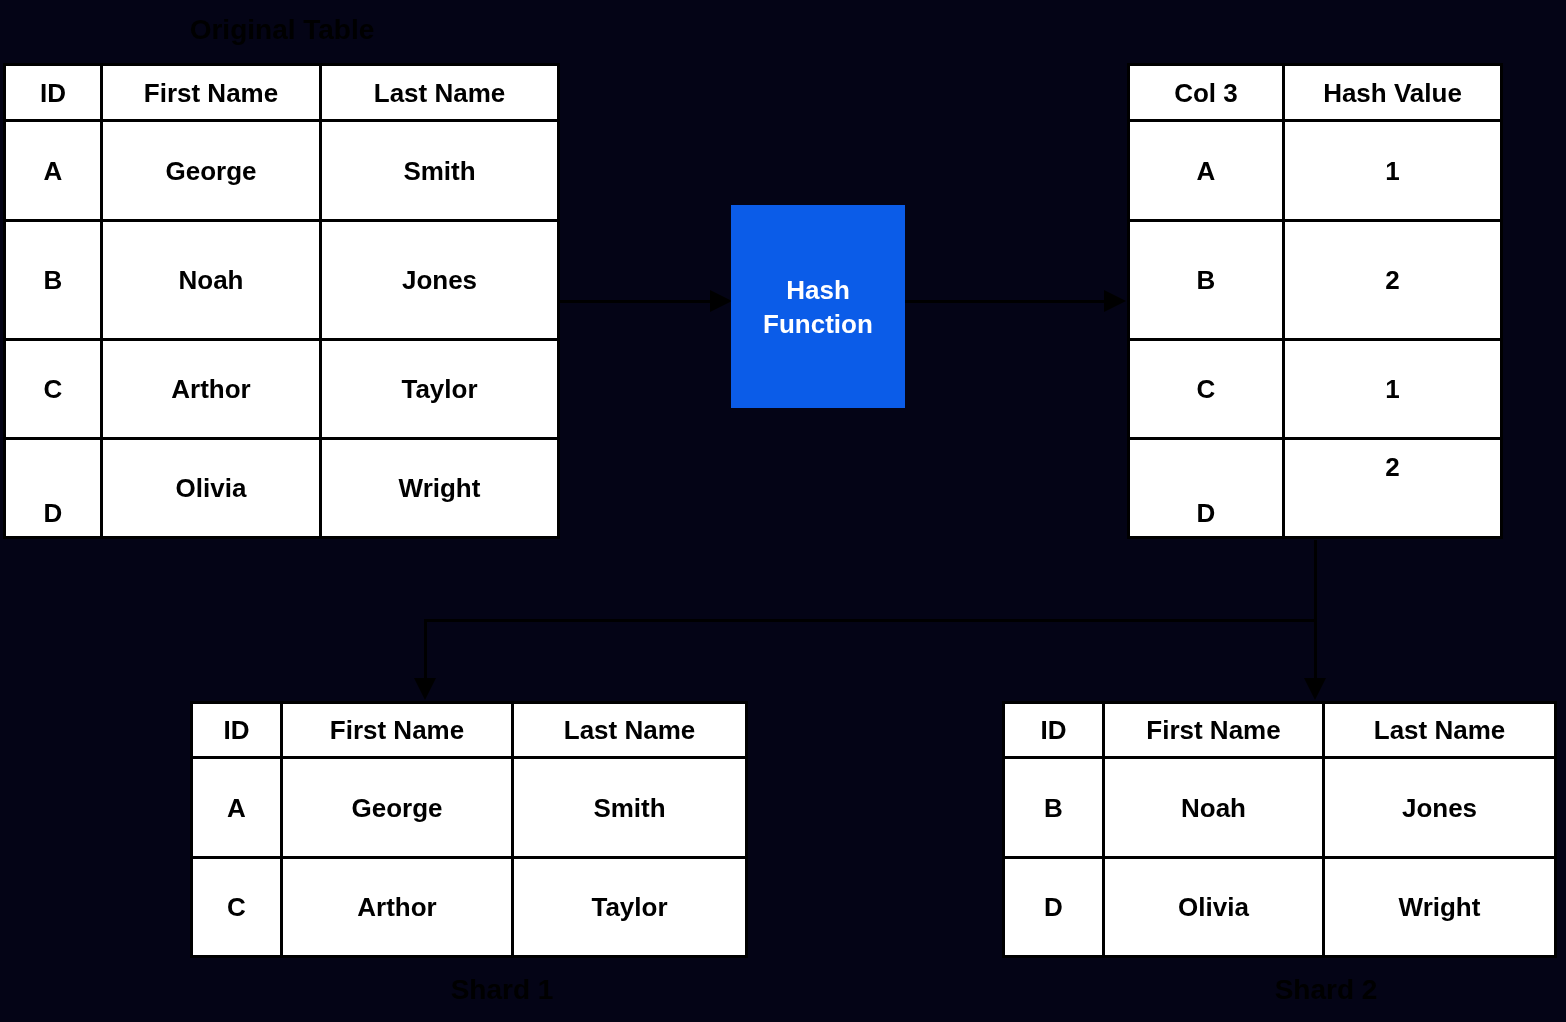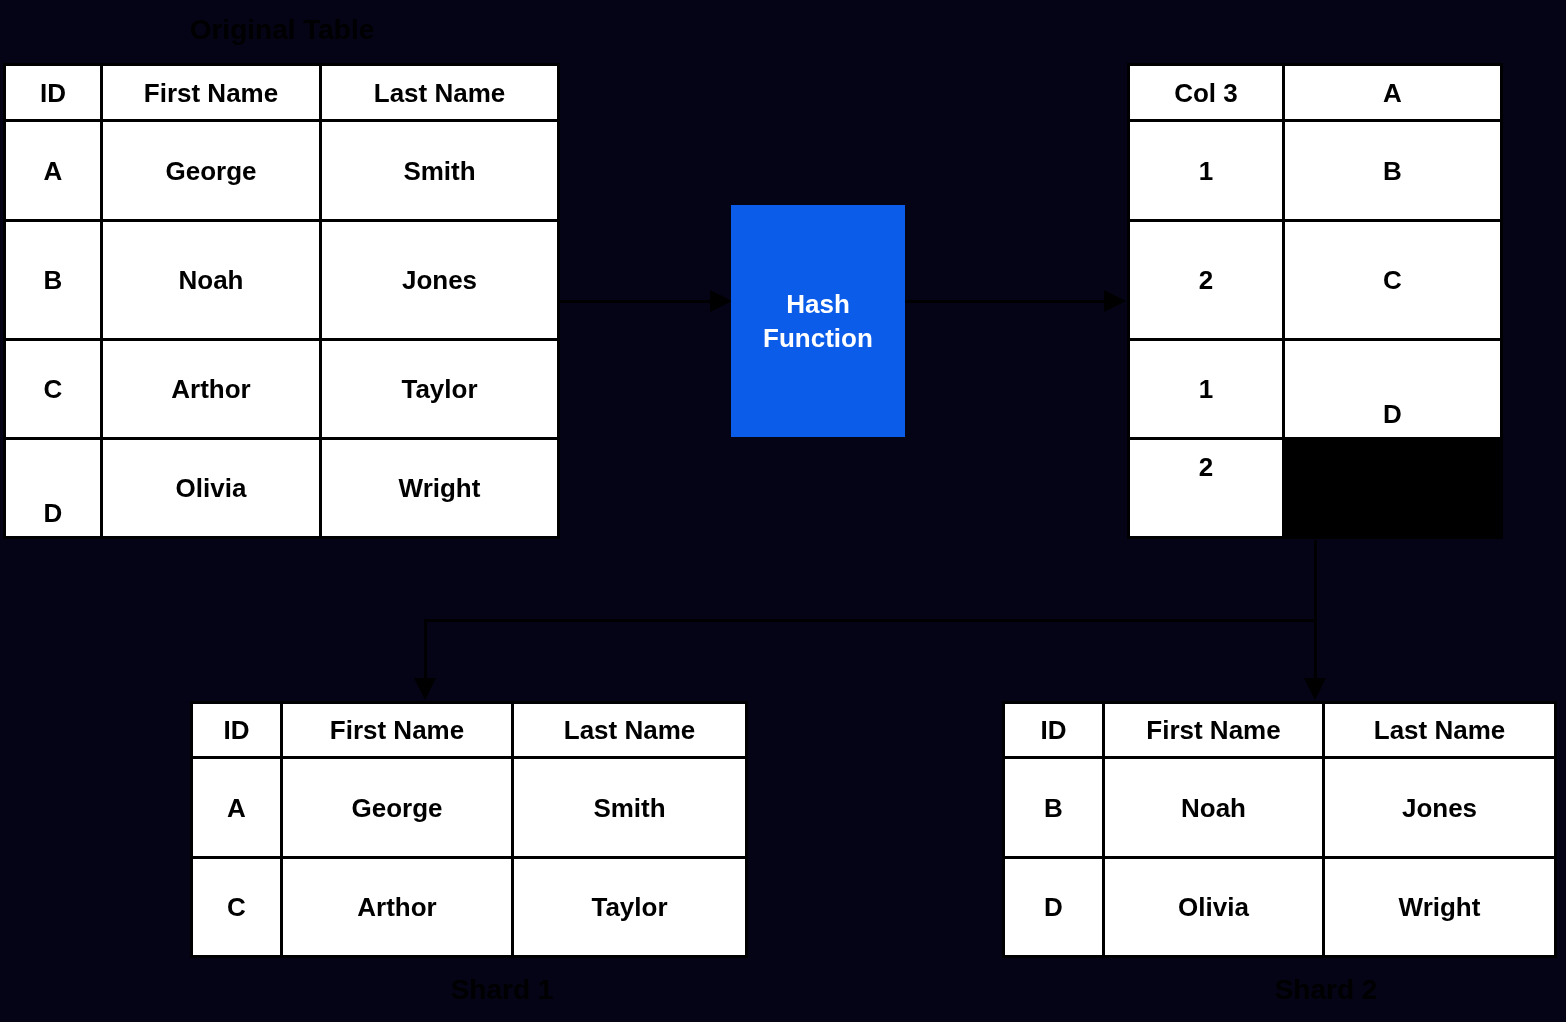--- a/index.html
+++ b/index.html
@@ -44,21 +44,21 @@
     position: absolute;
     color: #000000;
     font-size: 28px;
     white-space: nowrap;
     transform: translateX(-50%);
   }
 
   .hash-box {
     position: absolute;
     left: 731px; top: 205px;
-    width: 174px; height: 232px;
+    width: 174px; height: 203px;
     display: flex; align-items: center; justify-content: center;
     color: #ffffff;
     font-size: 26px; line-height: 34px;
     text-align: center;
   }
 
   .line { position: absolute; background: #000000; }
 
   .arrow-right {
     position: absolute; width: 0; height: 0;
@@ -107,20 +107,21 @@
 
   <div class="hash-box" style="background:#0b5ce8;">
     <span>Hash Function</span>
   </div>
 
   <div class="line" style="left:905px; top:300px; width:201px; height:3px;"></div>
   <div class="arrow-right" style="left:1104px; top:290px;"></div>
 
   <div class="tbl" id="hash-table">
     <div class="cell">Col 3</div>
+    <div class="cell">Hash Value</div>
 
     <div class="cell">A</div>
     <div class="cell">1</div>
 
     <div class="cell">B</div>
     <div class="cell">2</div>
 
     <div class="cell">C</div>
     <div class="cell">1</div>
 

